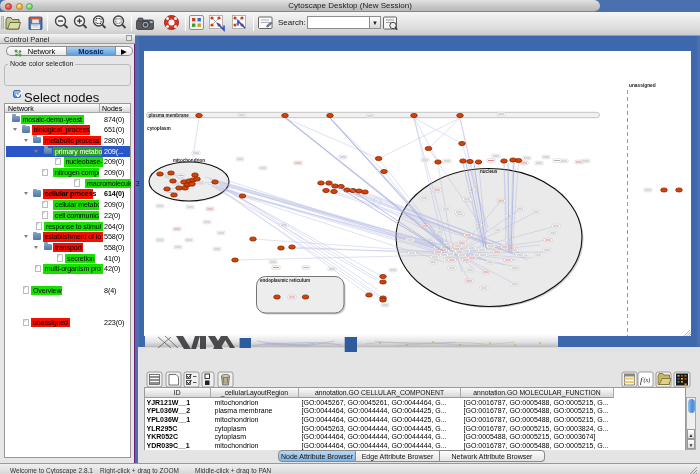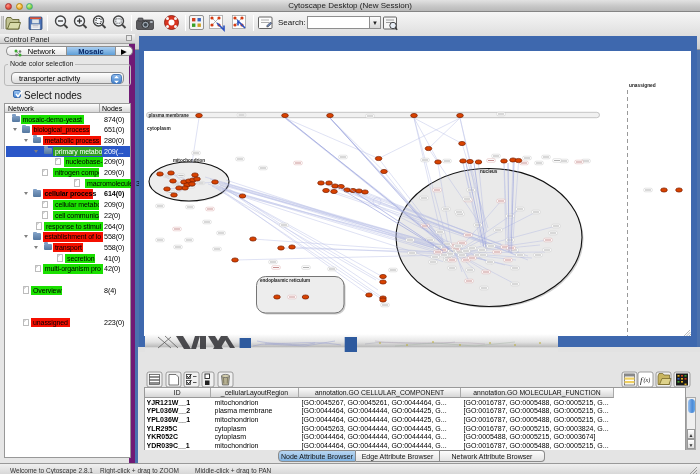--- a/index.html
+++ b/index.html
@@ -1,21 +1,21 @@
 <!DOCTYPE html>
 <html><head><meta charset="utf-8"><style>
 *{margin:0;padding:0;box-sizing:border-box;}
 html,body{width:700px;height:474px;overflow:hidden;}
 body{font-family:"Liberation Sans",sans-serif;position:relative;background:#4a71ae;}
 .abs{position:absolute;}
-.titlebar{left:0;top:0;width:700px;height:12px;background:linear-gradient(#e2e2e2,#c8c8c8 55%,#b8b8b8);border-bottom:1px solid #858585;}
+.titlebar{left:0;top:0;width:600px;height:12px;background:linear-gradient(#e2e2e2,#c8c8c8 55%,#b8b8b8);border-bottom:1px solid #858585;border-radius:6px;}
 .tl{width:7px;height:7px;border-radius:50%;top:2.5px;}
-.toolbar{left:0;top:12px;width:700px;height:38px;background:linear-gradient(#f6f6f6,#dcdcdc 70%,#cccccc);border-bottom:1px solid #9a9a9a;padding-left:18px;}
+.toolbar{left:0;top:12px;width:700px;height:24px;background:linear-gradient(#f6f6f6,#dcdcdc 70%,#cccccc);border-bottom:1px solid #9a9a9a;padding-left:18px;}
 .tsep{top:3px;width:1px;height:16px;background:#b5b5b5;border-right:1px solid #fff;}
-.cp{left:0;top:34px;width:135px;height:429px;background:#e6e6e6;border-right:6px solid #701a75;padding-left:36px;}
+.cp{left:0;top:34px;width:135px;height:429px;background:#e6e6e6;border-right:1px solid #701a75;padding-left:36px;}
 .cptitle{left:0;top:0;width:135px;height:10px;background:linear-gradient(#f4f4f4,#cfcfcf);border-bottom:1px solid #9e9e9e;font-size:7.5px;color:#222;}
 .tab{height:10px;font-size:7.5px;line-height:10px;text-align:center;border:1px solid #8f8f8f;background:linear-gradient(#fff,#e8e8e8);}
 .grpbox{left:4px;top:30px;width:127px;height:22px;border:1px solid #bbb;border-radius:3px;}
 .combo{left:11px;top:38px;width:113px;height:12px;background:linear-gradient(#fff,#dcdcdc);border:1px solid #8e8e8e;border-radius:4px;font-size:7.5px;}
 .tree{left:4px;top:69px;width:127px;height:355px;background:#fff;border:1px solid #989898;}
 .treehead{left:0;top:0;width:125px;height:9px;background:linear-gradient(#fdfdfd,#d8d8d8);border-bottom:1px solid #a9a9a9;font-size:7px;}
 .row{left:1px;width:124px;height:10.8px;font-size:7px;letter-spacing:-0.1px;white-space:nowrap;}
 .lbl{position:absolute;top:0.6px;height:9.4px;line-height:9.6px;padding:0 2px;color:#000;}
 .g{background:#1ae000;}
 .r{background:#f50f00;}
@@ -175,34 +175,26 @@
       <circle cx="2.5" cy="6" r="1.3" fill="#777"></circle>
         <circle cx="6" cy="6" r="1.5" fill="#3aaa30"></circle>
     </svg>
     <span style="margin-left:10px;">Network</span>
   </div>
   <div class="abs tab" style="left:66px;top:12px;width:50px;background:linear-gradient(#a8cdf0,#5f9fd8);color:#0a2a6a;font-weight:bold;">Mosaic</div>
   <div class="abs tab" style="left:116px;top:12px;width:17px;border-left:none;border-radius:0 5px 5px 0;">▶</div>
 
   <div class="abs grpbox"></div>
   <span class="abs" style="left:8px;top:26px;font-size:7px;background:#e6e6e6;padding:0 2px;color:#222;">Node color selection</span>
-  <div class="abs combo flex">
-    <span style="margin-left:7px;">transporter activity</span>
-    <span class="abs" style="right:1px;top:0.5px;width:11px;height:10px;background:linear-gradient(#8ab8ec,#4583cc);border-radius:3px;border:0.5px solid #4a7ab8;"></span>
-    <svg class="abs" style="right:3px;top:1.5px" width="7" height="9" viewBox="0 0 7 9">
-      <path d="M1 3.2 L3.5 0.8 L6 3.2 Z" fill="#fff"></path>
-      <path d="M1 5.8 L3.5 8.2 L6 5.8 Z" fill="#fff"></path>
-    </svg>
-  </div>
   <div class="abs" style="left:13px;top:56px;width:8px;height:8px;background:linear-gradient(#9cc4f0,#4a8ad8);border:1px solid #3a6aaa;border-radius:2px;">
     <svg class="abs" style="left:0px;top:-2px" width="10" height="10" viewBox="0 0 10 10">
         <path d="M2 5 L4 7.5 L8.5 1.5" fill="none" stroke="#fff" stroke-width="1.6"></path>
       </svg>
   </div>
-  <span class="abs" style="left:24px;top:56px;font-size:10px;color:#111;">Select nodes</span>
+  <span class="abs" style="left:24px;top:56px;font-size:13px;color:#111;">Select nodes</span>
 
   <div class="abs tree">
     <div class="abs treehead">
       <span class="abs" style="left:3px;top:1px;">Network</span>
       <span class="abs" style="left:97px;top:1px;">Nodes</span>
       <span class="abs" style="left:94px;top:0;width:1px;height:9px;background:#a9a9a9;"></span>
     </div>
     <div id="rows">
       <div class="abs row" style="top:10px;">
           <span class="fold" style="left:6px;"></span>

